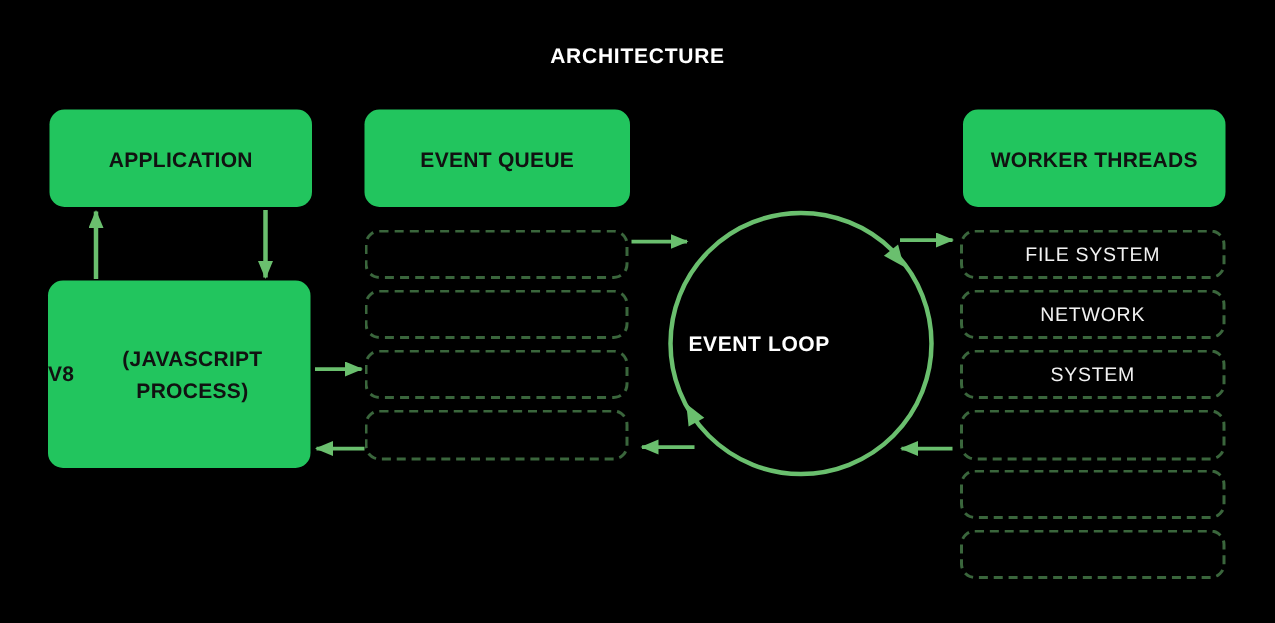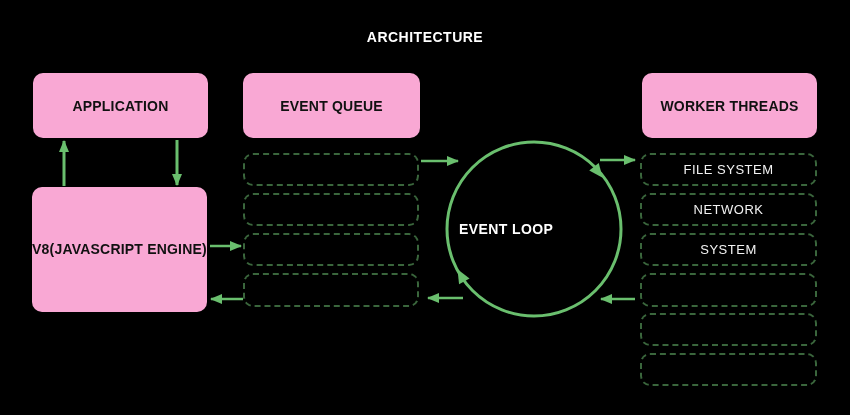--- a/index.html
+++ b/index.html
@@ -10,21 +10,21 @@
   .overlay{position:absolute;left:0;top:0;pointer-events:none;}
   .title{
     position:absolute;top:29px;left:0;width:100%;text-align:center;
     color:#ffffff;font-weight:bold;font-size:14px;letter-spacing:.5px;
   }
   .node{
     position:absolute;box-sizing:border-box;border-radius:10px;
     display:flex;align-items:center;justify-content:center;text-align:center;
   }
   .solid{
-    background:#f9a8d4;color:#111111;font-weight:bold;font-size:14px;letter-spacing:.2px;
+    background:#22c55e;color:#111111;font-weight:bold;font-size:14px;letter-spacing:.2px;
   }
   .dashed{
     border:2px dashed #3a663c;color:#f2f2f2;font-size:13px;letter-spacing:.5px;
   }
   .v8{flex-direction:row;line-height:1.5;}
   .loop-label{
     position:absolute;left:459px;top:221px;width:150px;text-align:left;
     color:#ffffff;font-weight:bold;font-size:14px;letter-spacing:.4px;
   }
 </style>
@@ -57,21 +57,21 @@
     <line x1="600" y1="160" x2="635" y2="160" stroke="#6abf6e" stroke-width="2.5" marker-end="url(#ah)"></line>
     <line x1="635" y1="299" x2="601" y2="299" stroke="#6abf6e" stroke-width="2.5" marker-end="url(#ah)"></line>
   </svg>
 
   <div class="node solid" style="left:33px;top:73px;width:175px;height:65px">
     <span>APPLICATION</span>
   </div>
 
   <div class="node solid v8" style="left:32px;top:187px;width:175px;height:125px">
     <div>V8</div>
-    <div>(JAVASCRIPT ENGINE)</div>
+    <div>(JAVASCRIPT PROCESS)</div>
   </div>
 
   <div class="node solid" style="left:243px;top:73px;width:177px;height:65px">
     <span>EVENT QUEUE</span>
   </div>
   <div class="node dashed" style="left:243px;top:153px;width:176px;height:33px"></div>
   <div class="node dashed" style="left:243px;top:193px;width:176px;height:33px"></div>
   <div class="node dashed" style="left:243px;top:233px;width:176px;height:33px"></div>
   <div class="node dashed" style="left:243px;top:273px;width:176px;height:34px"></div>
 

